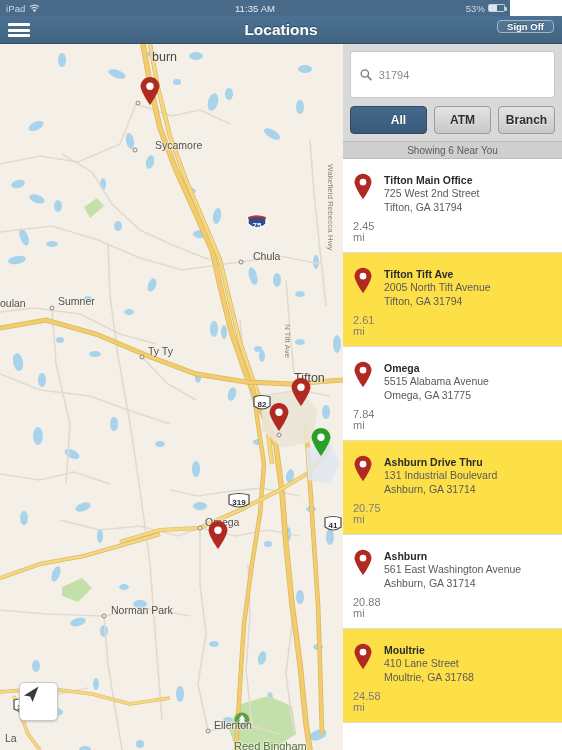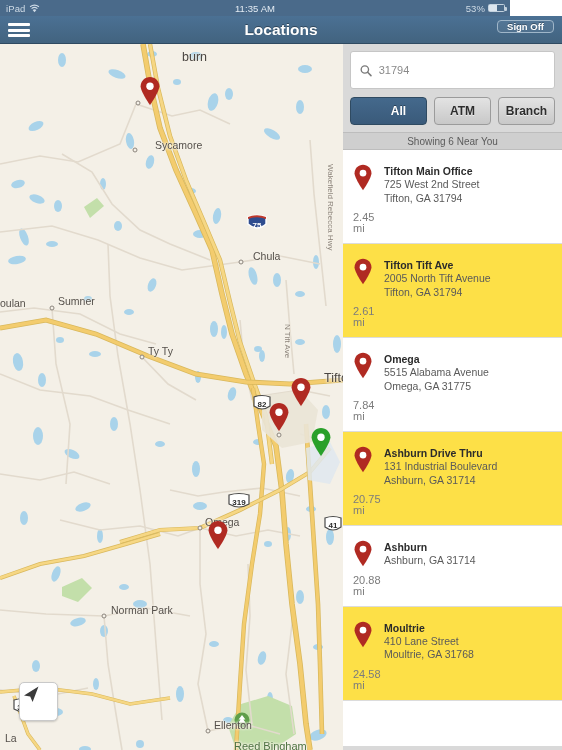--- a/index.html
+++ b/index.html
@@ -64,38 +64,38 @@
 
   
   .pin { position:absolute; width:22px; height:30px; transform: translate(-50%,-100%); }
 
   
   .mlabel {
     position:absolute; font-size:10.5px; color:#55504b;
     white-space:nowrap; transform: translate(0,-50%);
     text-shadow: 0 0 3px #f5f1e8, 0 0 3px #f5f1e8, 0 0 2px #f5f1e8;
   }
-  .mlabel.big { font-size: 12.5px; color:#4a4541;margin-left:30px; }
+  .mlabel.big { font-size: 12.5px; color:#4a4541; }
   .mlabel.park { font-size: 11px; color:#4e7342; }
   .mlabel.road { font-size:8px; color:#8d857c; }
   .mdot { position:absolute; width:5px; height:5px; border:1.3px solid #8b857d;
     background:#f5f1e8; border-radius:50%; transform: translate(-50%,-50%); }
 
   .shield { position:absolute; transform: translate(-50%,-50%); }
 
   
   .panel {
     position:absolute; top:44px; left:343px; width:219px; height:706px;
     background:#d9d9d9;
   }
   .searchwrap { padding: 7px 7px 0 7px; }
   .searchbox {
     display:flex; align-items:center; gap:7px;
     background:#ffffff; border:1px solid #c6c6c6; border-radius:3px;
-    height:38px; padding: 0 9px;
+    height:47px; padding: 0 9px;
   }
   .searchbox input {
     border:0; outline:0; font-size:11px; color:#8a8a8a;
     font-family:"Liberation Sans", sans-serif; width:100%; background:transparent;
   }
   .seg { display:flex; gap:7px; padding: 8px 7px 7px 7px; }
   .segbtn {
     flex:1; height:28px; border-radius:4px; border:1px solid #9b9b9b;
     display:flex; align-items:center; justify-content:center;
     font-size:12px; font-weight:bold; color:#2e2e2e;
@@ -518,20 +518,21 @@
         <div class="row">
           <div class="row-main">
             <div class="row-pin">
               <svg width="20" height="27" viewBox="0 0 22 30">
                 <path d="M11 29.2 C11 29.2 20.4 15.6 20.4 10.3 C20.4 5.1 16.2 0.9 11 0.9 C5.8 0.9 1.6 5.1 1.6 10.3 C1.6 15.6 11 29.2 11 29.2 Z" fill="#b02a22"></path>
                 <circle cx="11" cy="10.2" r="3.7" fill="#ffffff"></circle>
               </svg>
             </div>
             <div class="row-txt">
               <div class="row-name">Ashburn</div>
+              <div class="row-addr">561 East Washington Avenue</div>
               <div class="row-addr">Ashburn, GA 31714</div>
             </div>
           </div>
           <div class="row-dist">20.88 mi</div>
         </div>
         <div class="row alt">
           <div class="row-main">
             <div class="row-pin">
               <svg width="20" height="27" viewBox="0 0 22 30">
                 <path d="M11 29.2 C11 29.2 20.4 15.6 20.4 10.3 C20.4 5.1 16.2 0.9 11 0.9 C5.8 0.9 1.6 5.1 1.6 10.3 C1.6 15.6 11 29.2 11 29.2 Z" fill="#b02a22"></path>

